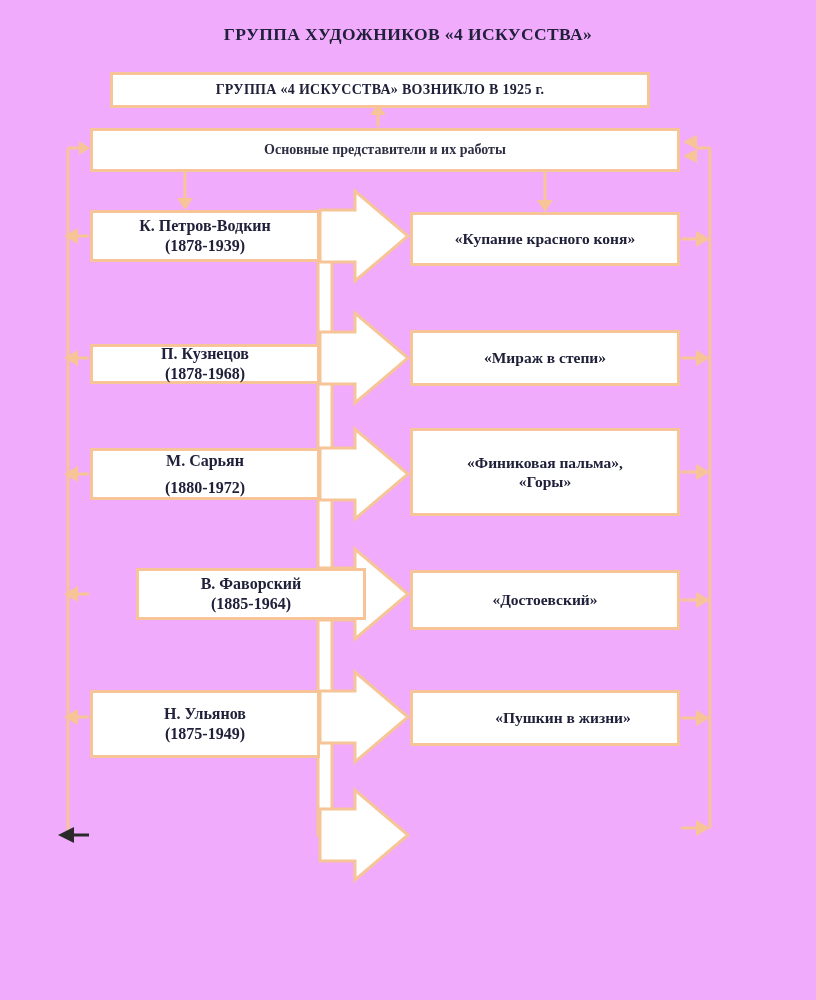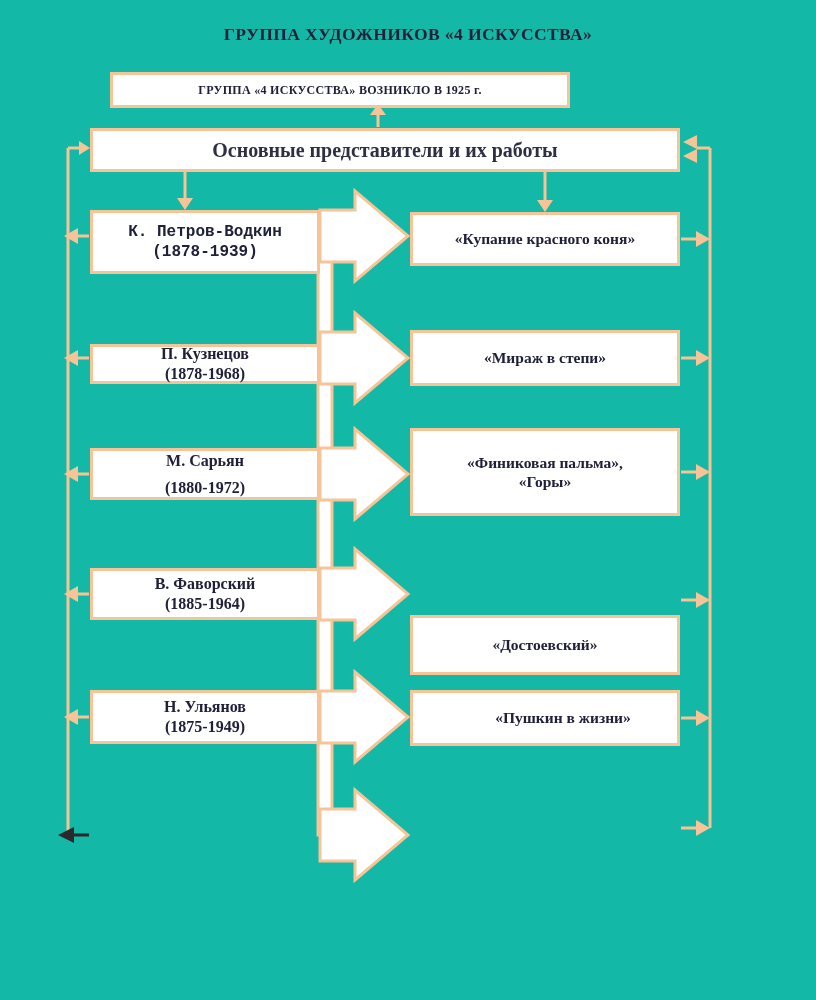--- a/index.html
+++ b/index.html
@@ -1,19 +1,19 @@
 <!DOCTYPE html>
 <html><head>
 <meta charset="utf-8">
 <style>
   html,body{margin:0;padding:0;background:#ffffff;}
   #canvas{
     position:relative;
     width:816px;height:1000px;
-    background:#14b8a6;
+    background:#f0abfc;
     font-family:"Liberation Serif","DejaVu Serif",serif;
     color:#20203a;
     overflow:hidden;
   }
   #connectors{position:absolute;left:0;top:0;}
   .ln{stroke:#f6c496;stroke-width:3;fill:none;}
   .ah{fill:#f6c496;}
   .cr{fill:#ffffff;stroke:#f6c496;stroke-width:3;}
   .ba{fill:#ffffff;stroke:#f6c496;stroke-width:3;stroke-linejoin:miter;}
   .lnk{stroke:#2a2a2a;stroke-width:3;fill:none;}
@@ -23,36 +23,36 @@
     position:absolute;left:0;top:24px;width:100%;
     text-align:center;font-size:17.5px;font-weight:bold;
     letter-spacing:0.4px;
   }
   .box{
     position:absolute;box-sizing:border-box;
     border:3px solid #f6c496;background:#ffffff;
     display:flex;flex-direction:column;align-items:center;justify-content:center;
     font-weight:bold;text-align:center;font-size:16px;line-height:1.25;
   }
-  .origin-box{left:110px;top:72px;width:460px;height:36px;font-size:12px;letter-spacing:0.3px;}
-  .wide-box{left:90px;top:128px;width:590px;height:44px;font-size:20px;color:#2f2f44;}
+  .origin-box{left:110px;top:72px;width:540px;height:36px;font-size:14px;letter-spacing:0.3px;}
+  .wide-box{left:90px;top:128px;width:590px;height:44px;font-size:14px;color:#2f2f44;}
 
   .artist{left:90px;width:230px;}
-  .a1{top:210px;height:64px;font-family:Liberation Mono, monospace;}
+  .a1{top:210px;height:52px;}
   .a2{top:344px;height:40px;}
   .a3{top:448px;height:52px;gap:7px;}
-  .a4{top:568px;height:52px;}
-  .a5{top:690px;height:54px;}
+  .a4{top:568px;height:52px;margin-left:46px;}
+  .a5{top:690px;height:68px;}
   .a6{top:808px;height:54px;}
 
   .work{left:410px;width:270px;font-size:15.5px;}
   .w1{top:212px;height:54px;}
   .w2{top:330px;height:56px;}
   .w3{top:428px;height:88px;}
-  .w4{top:570px;height:60px;margin-top:45px;}
+  .w4{top:570px;height:60px;}
   .w5{top:690px;height:56px;padding-left:36px;}
   .w6{top:800px;height:56px;}
 
   .work-text{white-space:pre-line;}
 </style>
 </head>
 <body>
 
 <div id="canvas">
 

